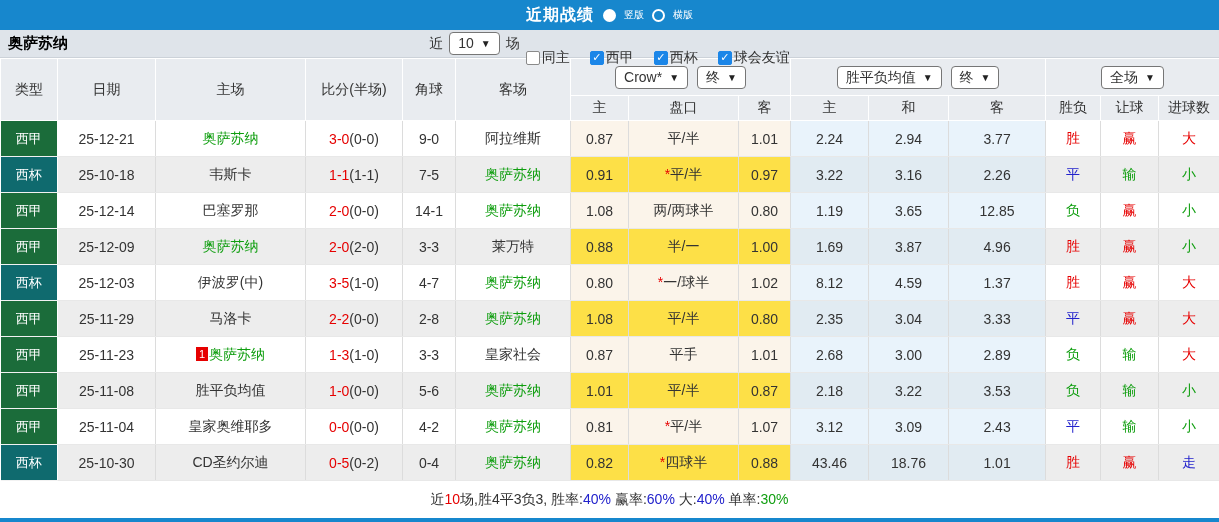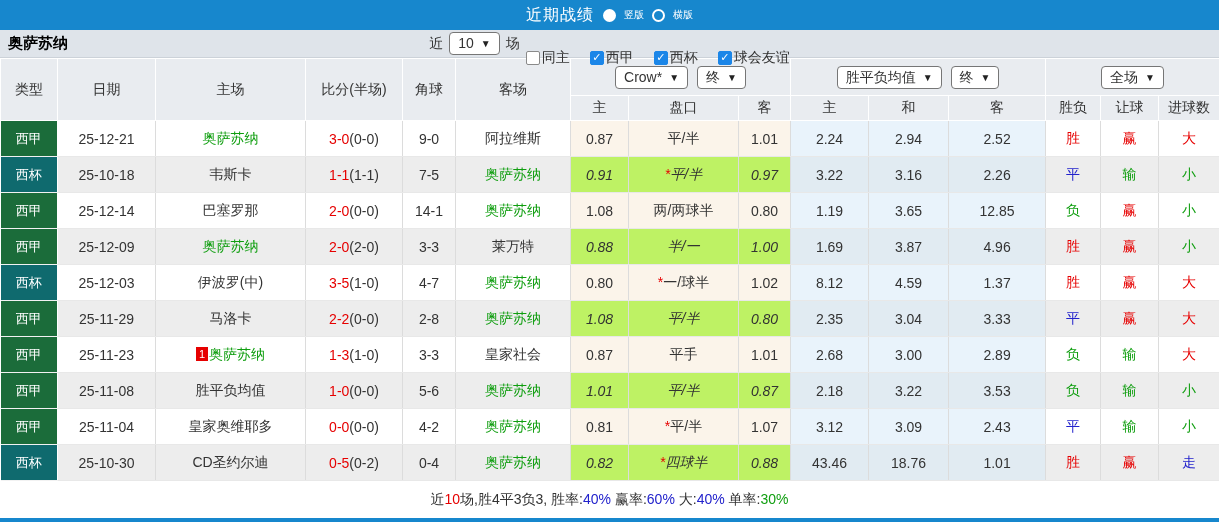--- a/index.html
+++ b/index.html
@@ -6,21 +6,21 @@
   body {
     width:1219px; height:522px; overflow:hidden;
     font-family:"Liberation Sans","DejaVu Sans",sans-serif;
     color:#333; background:#fff; font-size:14px;
   }
   
   .topbar {
     height:30px; background:#1787cd; color:#fff;
     display:flex; align-items:center; justify-content:center; gap:9px;
   }
-  .topbar .title { font-weight:normal; font-size:16px; letter-spacing:1px; }
+  .topbar .title { font-weight:bold; font-size:16px; letter-spacing:1px; }
   .radio {
     width:13px; height:13px; border:2px solid #fff; border-radius:50%;
     display:inline-block; flex:0 0 auto;
   }
   .radio.sel { background:#fff; }
   .radio-label { font-size:10px; }
   
   .filterbar {
     height:28px; background:#dfe4ea; position:relative;
     display:flex; align-items:center; border-bottom:1px solid #ccd2d9;
@@ -50,21 +50,21 @@
   }
   thead tr.h1 th { height:37px; }
   thead tr.h2 th { height:25px; }
   tbody td {
     height:36px; text-align:center; font-size:14px; white-space:nowrap; overflow:hidden;
     border-right:1px solid #dcdcdc; border-bottom:1px solid #e8e8e8;
   }
   tr.odd  td { background:#fff; }
   tr.even td { background:#ededed; }
   tr.odd  td.c-odds { background:#fbf4ea; }
-  tr.even td.c-odds { background:#bef264;font-style:italic; }
+  tr.even td.c-odds { background:#fde047; }
   tr.odd  td.c-mean { background:#e9f3fb; }
   tr.even td.c-mean { background:#e1ebf2; }
   td.c-type { color:#fff; font-size:13px; border-bottom:1px solid #f2f2f2; border-right:1px solid #fff; }
   .green { color:#0f9e0f; }
   .red   { color:#e60000; }
   .redcard {
     display:inline-block; background:#e60000; color:#fff; font-size:11px;
     line-height:14px; padding:0 3px; margin-right:1px; vertical-align:1px;
   }
   
@@ -197,21 +197,21 @@
         <td>25-12-21</td>
         <td><span class="green">奥萨苏纳</span></td>
         <td><span class="red">3-0</span><span>(0-0)</span></td>
         <td>9-0</td>
         <td><span>阿拉维斯</span></td>
         <td class="c-odds">0.87</td>
         <td class="c-odds"><span>平/半</span></td>
         <td class="c-odds">1.01</td>
         <td class="c-mean">2.24</td>
         <td class="c-mean">2.94</td>
-        <td class="c-mean">2.52</td>
+        <td class="c-mean">3.77</td>
         <td style="color: rgb(230, 0, 0);">胜</td>
         <td style="color: rgb(230, 0, 0);">赢</td>
         <td style="color: rgb(230, 0, 0);">大</td>
       </tr>
       <tr class="even">
         <td class="c-type" style="background: rgb(15, 106, 110);">西杯</td>
         <td>25-10-18</td>
         <td><span>韦斯卡</span></td>
         <td><span class="red">1-1</span><span>(1-1)</span></td>
         <td>7-5</td>

